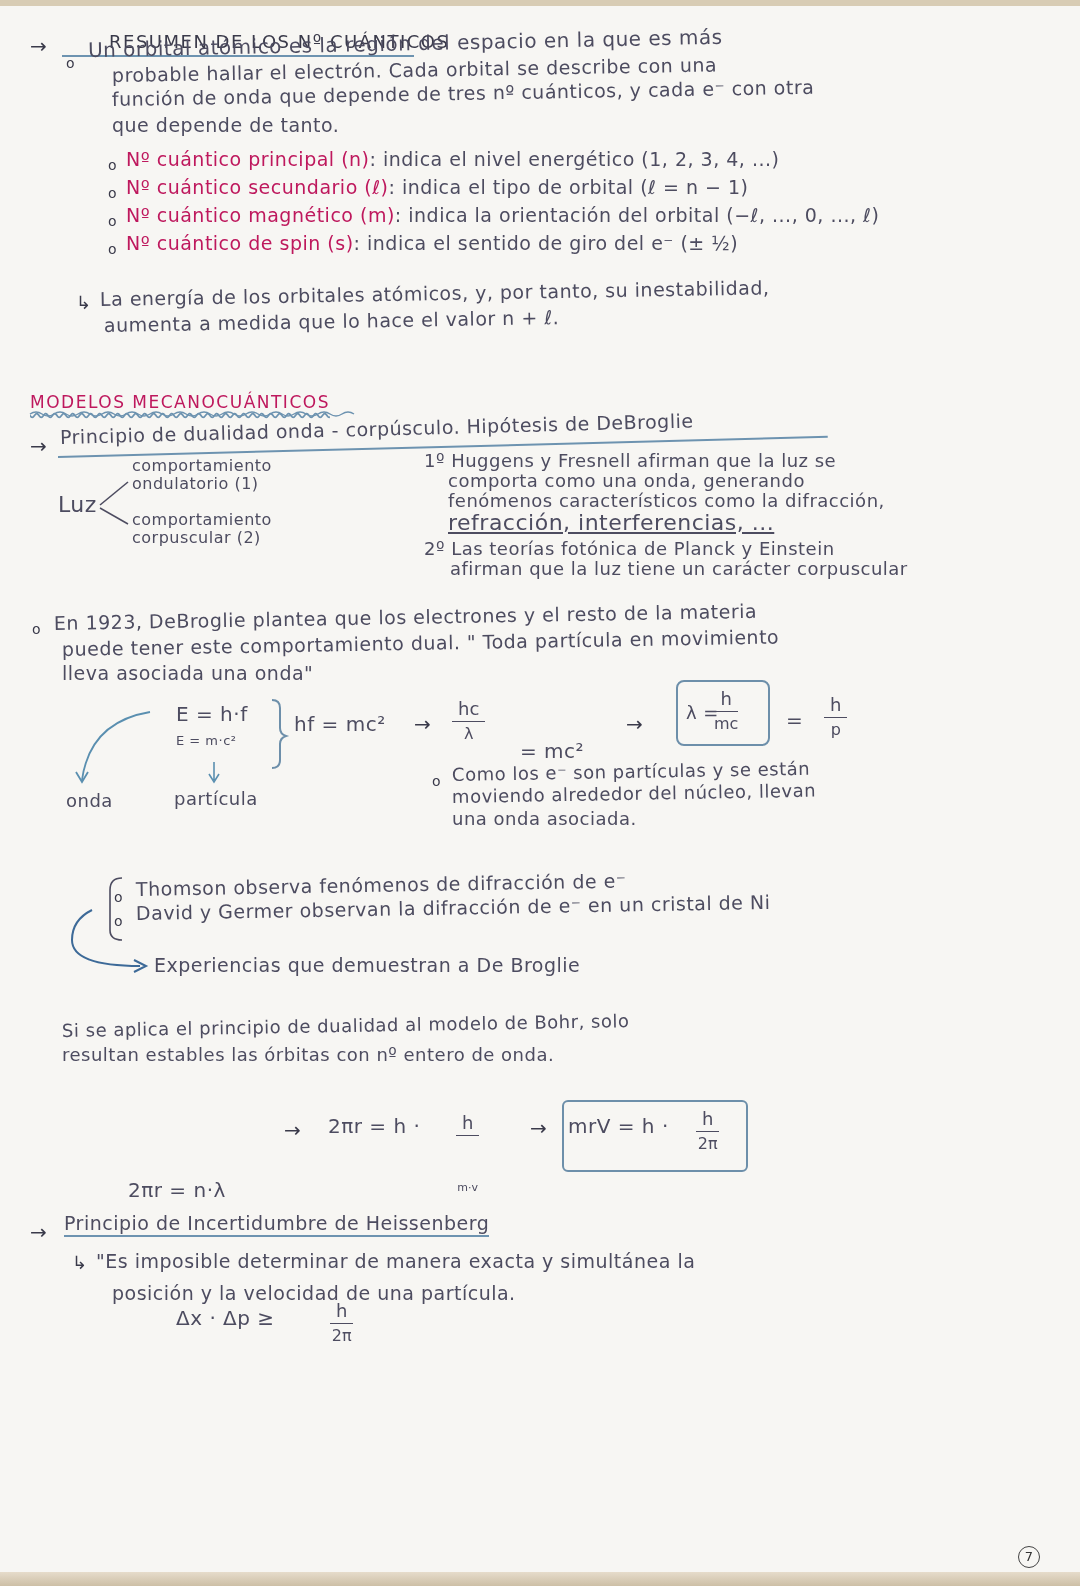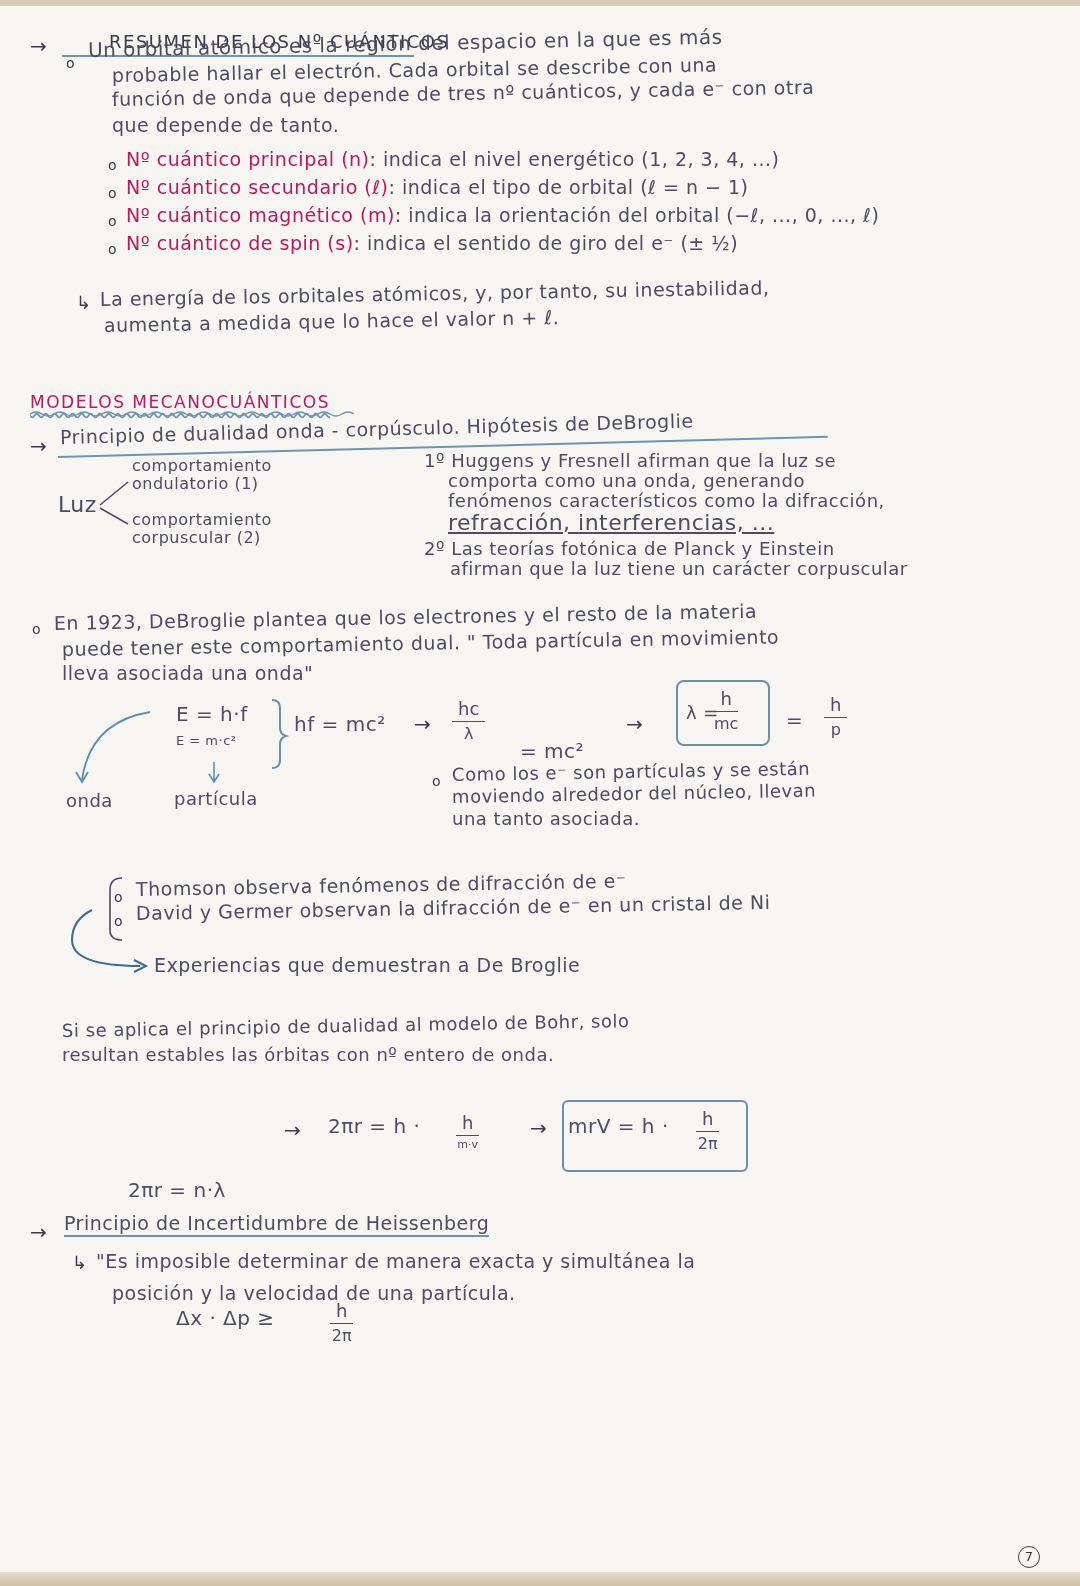--- a/index.html
+++ b/index.html
@@ -16,21 +16,21 @@
   .ink { color:#4d4c60; }
   .dark { color:#3a3a4a; }
   .ul { border-bottom:2px solid #6d93b0; padding-bottom:1px; }
   .wavy { text-decoration: underline wavy #6d93b0; text-underline-offset:4px; }
   .caps { font-variant: small-caps; letter-spacing:1.5px; }
   .arrow { position:absolute; font-size:20px; color:#3a3a4a; }
   .box { position:absolute; border:2px solid #6d8faa; border-radius:8px; }
   .frac { position:absolute; display:inline-flex; flex-direction:column; align-items:center; font-size:18px; color:#4d4c60; }
   .frac .num { padding:0 6px 2px; border-bottom:1.5px solid #4d4c60;text-align:center; }
   .frac .den { padding-top:2px; font-size:16px; }
-  .frac.small .den { font-size:11px; }
+  .frac.small .den { font-size:11px;margin-top:43px; }
   .pagenum { position:absolute; width:20px; height:20px; border:1.5px solid #444; border-radius:50%; text-align:center; font-size:13px; line-height:20px; color:#333; }
   svg.ov { position:absolute; left:0; top:0; }
 </style>
 </head>
 <body>
 
 <div class="edge-top"></div>
 
 <div class="arrow" style="left:30px;top:34px;">→</div>
 <div class="t dark caps" style="left:62px;top:33px;font-size:18px;margin-left:47px;">RESUMEN DE LOS Nº CUÁNTICOS</div>
@@ -108,21 +108,21 @@
   <span class="num">h</span>
   <span class="den">p</span>
 </div>
 
 <div class="t ink" style="left:66px;top:792px;font-size:18px;">onda</div>
 <div class="t ink" style="left:174px;top:790px;font-size:18px;">partícula</div>
 
 <div class="t dark" style="left:432px;top:774px;font-size:14px;">o</div>
 <div class="t ink" style="left:452px;top:766px;font-size:18px;transform:rotate(-1deg);transform-origin:left;">Como los e⁻ son partículas y se están</div>
 <div class="t ink" style="left:452px;top:788px;font-size:18px;transform:rotate(-1deg);transform-origin:left;">moviendo alrededor del núcleo, llevan</div>
-<div class="t ink" style="left:452px;top:810px;font-size:18px;">una tanto asociada.</div>
+<div class="t ink" style="left:452px;top:810px;font-size:18px;">una onda asociada.</div>
 
 <div class="t dark" style="left:114px;top:890px;font-size:14px;">o</div>
 <div class="t ink" style="left:136px;top:880px;font-size:19px;transform:rotate(-1deg);transform-origin:left;">Thomson observa fenómenos de difracción de e⁻</div>
 <div class="t dark" style="left:114px;top:914px;font-size:14px;">o</div>
 <div class="t ink" style="left:136px;top:904px;font-size:19px;transform:rotate(-1deg);transform-origin:left;">David y Germer observan la difracción de e⁻ en un cristal de Ni</div>
 <div class="t ink" style="left:154px;top:956px;font-size:19px;">Experiencias que demuestran a De Broglie</div>
 
 <div class="t ink" style="left:62px;top:1022px;font-size:18px;transform:rotate(-1deg);transform-origin:left;">Si se aplica el principio de dualidad al modelo de Bohr, solo</div>
 <div class="t ink" style="left:62px;top:1046px;font-size:18px;">resultan estables las órbitas con nº entero de onda.</div>
 

